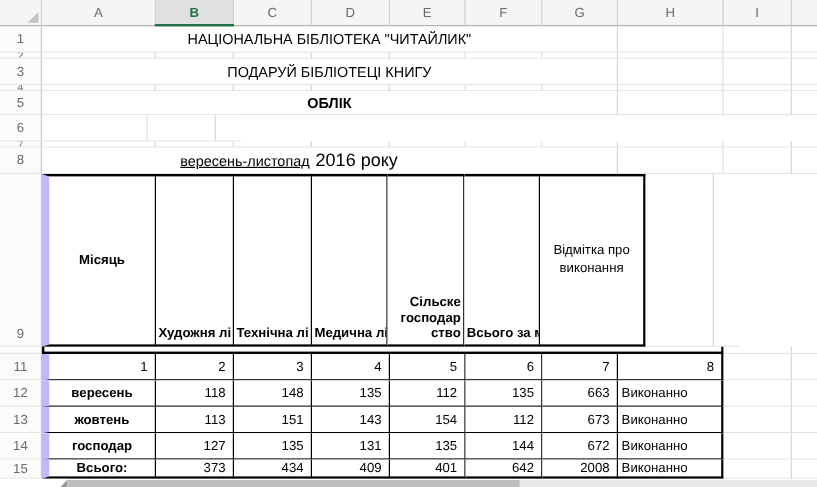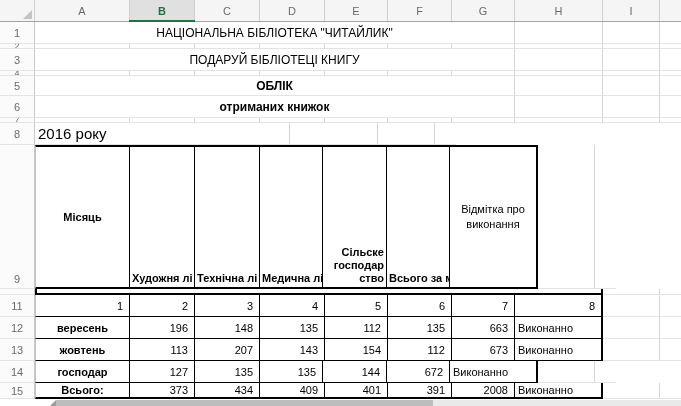--- a/index.html
+++ b/index.html
@@ -75,21 +75,21 @@
   .alignR { justify-content: flex-end; }
   .alignL { justify-content: flex-start; }
   .padR2 { padding-right: 2px; }
   .padL3 { padding-left: 3px; }
 
   
   .tc {
     flex: none; display: flex; align-items: center; overflow: hidden;
     border-right: 1px solid #000; background: #fff;
   }
-  .tc.tfirst { border-left: 1px solid #c4b5fd; }
+  .tc.tfirst { border-left: 6px solid #c4b5fd; }
   .tc.tlast  { border-right: 2px solid #000; }
   .tr-data .tc { border-bottom: 1px solid #000; }
   .tr-last .tc { border-bottom: 2px solid #000; }
   .tr-head .tc { border-top: 2px solid #000; border-bottom: 2px solid #000; }
 
   .th-bottom { align-items: flex-end; font-weight: bold; white-space: nowrap; padding: 0 1px 3px 2px; }
   .th-center { justify-content: center; font-weight: bold; }
   .th-wrapR  { align-items: flex-end; justify-content: flex-end; text-align: right;
                font-weight: bold; white-space: pre-line; padding: 0 2px 2px 0; line-height: 13px; }
   .th-wrapC  { justify-content: center; text-align: center; font-weight: normal;
@@ -183,21 +183,20 @@
   <div class="row h20">
     <div class="gut h20">5</div>
     <div class="cell title bold w-ag h20">ОБЛІК</div>
     <div class="cell wh h20"></div>
     <div class="cell wi h20"></div>
     <div class="cell wj h20 nogr"></div>
   </div>
 
   <div class="row h22">
     <div class="gut h22">6</div>
-    <div class="cell title bold w-ag">отриманих книжок</div>
     <div class="cell wh"></div>
     <div class="cell wi"></div>
     <div class="cell wj nogr"></div>
   </div>
 
   <div class="row h5">
     <div class="gut tiny h5">7</div>
     <div class="cell wa h5"></div>
     <div class="cell wb h5"></div>
     <div class="cell wc h5"></div>
@@ -205,20 +204,23 @@
     <div class="cell we h5"></div>
     <div class="cell wf h5"></div>
     <div class="cell wg h5"></div>
     <div class="cell wh h5"></div>
     <div class="cell wi h5"></div>
     <div class="cell wj h5 nogr"></div>
   </div>
 
   <div class="row h22">
     <div class="gut h22">8</div>
+    <div class="cell nogr w-ac alignR padR2" style="font-size:12px">
+        <span class="underl">вересень-листопад</span>
+      </div>
     <div class="cell w-dg alignL padL3" style="font-size:15px">2016 року</div>
     <div class="cell wh"></div>
     <div class="cell wi"></div>
     <div class="cell wj nogr"></div>
   </div>
 
   <div class="row h144 tr-head">
     <div class="gut btm h144">9</div>
     <div class="tc tfirst wa h144 th-center">Місяць</div>
     <div class="tc wc h144 th-bottom">Художня лі</div>
@@ -251,66 +253,67 @@
     <div class="tc wf num">6</div>
     <div class="tc wg num">7</div>
     <div class="tc tlast wh num">8</div>
     <div class="cell wi"></div>
     <div class="cell wj nogr"></div>
   </div>
 
   <div class="row h22 tr-data">
     <div class="gut h22">12</div>
     <div class="tc tfirst wa mon">вересень</div>
-    <div class="tc wb num">196</div>
+    <div class="tc wb num">118</div>
     <div class="tc wc num">148</div>
     <div class="tc wd num">135</div>
     <div class="tc we num">112</div>
     <div class="tc wf num">135</div>
     <div class="tc wg num">663</div>
     <div class="tc tlast wh padL3">Виконанно</div>
     <div class="cell wi"></div>
     <div class="cell wj nogr"></div>
   </div>
 
   <div class="row h22 tr-data">
     <div class="gut h22">13</div>
     <div class="tc tfirst wa mon">жовтень</div>
     <div class="tc wb num">113</div>
-    <div class="tc wc num">207</div>
+    <div class="tc wc num">151</div>
     <div class="tc wd num">143</div>
     <div class="tc we num">154</div>
     <div class="tc wf num">112</div>
     <div class="tc wg num">673</div>
     <div class="tc tlast wh padL3">Виконанно</div>
     <div class="cell wi"></div>
     <div class="cell wj nogr"></div>
   </div>
 
   <div class="row h22 tr-data">
     <div class="gut h22">14</div>
     <div class="tc tfirst wa mon">господар</div>
     <div class="tc wb num">127</div>
     <div class="tc wc num">135</div>
+    <div class="tc wd num">131</div>
     <div class="tc we num">135</div>
     <div class="tc wf num">144</div>
     <div class="tc wg num">672</div>
     <div class="tc tlast wh padL3">Виконанно</div>
     <div class="cell wi"></div>
     <div class="cell wj nogr"></div>
   </div>
 
   <div class="row h16 tr-last">
     <div class="gut h16">15</div>
     <div class="tc tfirst wa mon">Всього:</div>
     <div class="tc wb num">373</div>
     <div class="tc wc num">434</div>
     <div class="tc wd num">409</div>
     <div class="tc we num">401</div>
-    <div class="tc wf num">391</div>
+    <div class="tc wf num">642</div>
     <div class="tc wg num">2008</div>
     <div class="tc tlast wh padL3">Виконанно</div>
     <div class="cell wi"></div>
     <div class="cell wj nogr"></div>
   </div>
 
   <div class="row h-scroll scrollrow">
     <div class="tabspacer"></div>
     <div class="grip"></div>
     <div class="track">

